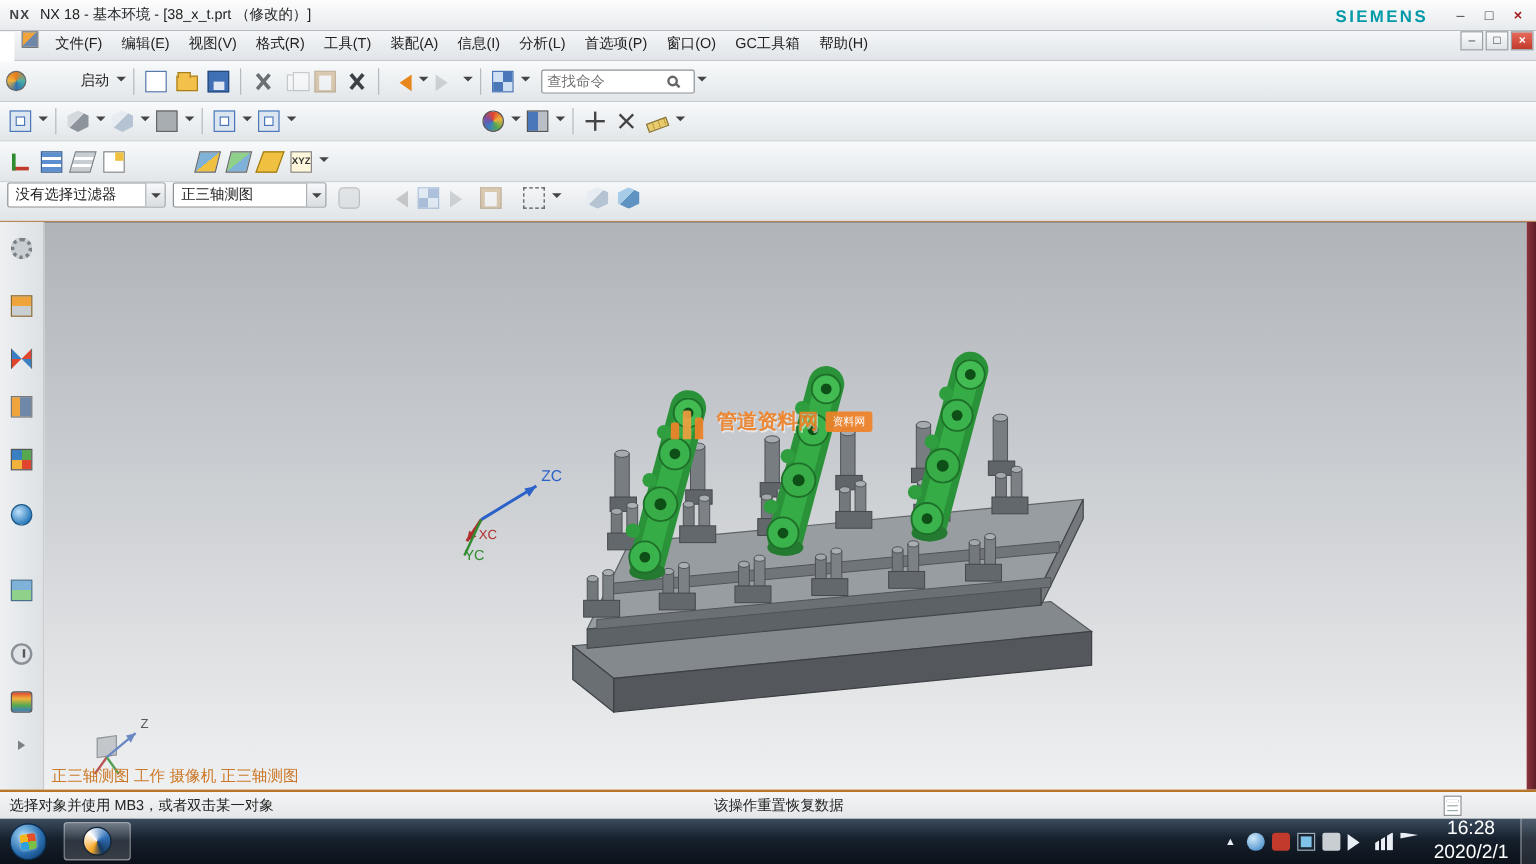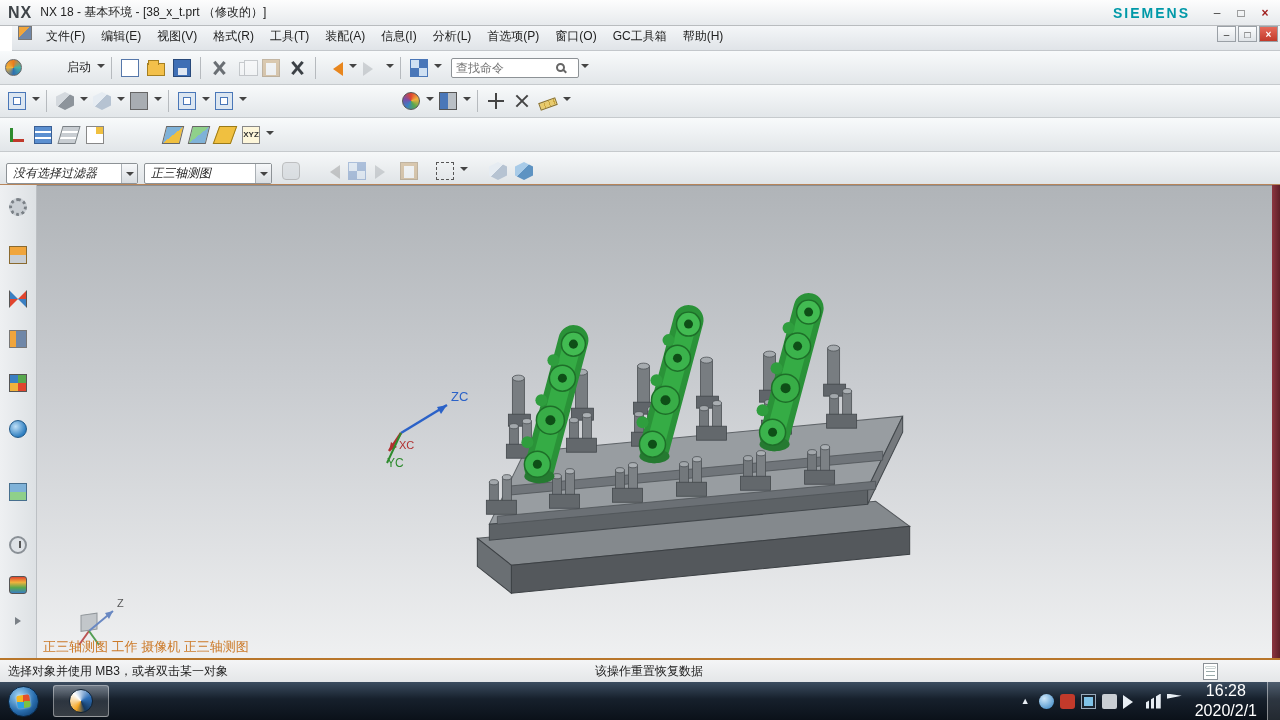--- a/index.html
+++ b/index.html
@@ -2,21 +2,21 @@
 <html><head>
 <meta charset="utf-8">
 <style>
   * { box-sizing: border-box; margin: 0; padding: 0; }
   html,body { width:1280px; height:720px; overflow:hidden;
     font-family:"Liberation Sans", sans-serif; font-size:12px; color:#222; }
 
   
   .titlebar { height:26px; display:flex; align-items:center;
     background:linear-gradient(#fdfdfd,#e7eaed); border-bottom:1px solid #b9bcbf; padding:0 4px; }
-  .nx-logo { font-weight:bold; font-size:16px; color:#3f4449; letter-spacing:1px; margin:0 8px 0 4px; }
+  .nx-logo { font-weight:bold; font-size:11px; color:#3f4449; letter-spacing:1px; margin:0 8px 0 4px; }
   .title-text { font-size:12px; color:#222; }
   .brand { margin-left:auto; color:#0099a8; font-weight:bold; letter-spacing:2px; font-size:14px; margin-right:14px; }
   .winbtn { width:22px; height:18px; display:flex; align-items:center; justify-content:center;
     color:#444; font-size:12px; margin-left:2px; cursor:default; }
   .winbtn.close { color:#a02020; font-weight:bold; }
 
   
   .menubar { height:25px; display:flex; align-items:flex-start;
     background:linear-gradient(#f4f6f8,#e0e4e8); border-bottom:1px solid #c3c7cb; padding:0 2px;margin-left:12px; }
   .menu-doc-icon { width:14px; height:14px; margin:0 6px 0 4px;
@@ -24,22 +24,22 @@
   .menu-item { padding:2px 8px; color:#222; }
   .menu-winbtns { margin-left:auto; display:flex; }
   .mwb { width:19px; height:16px; border:1px solid #9aa0a6; background:linear-gradient(#fcfdfe,#dfe3e7);
     display:flex; align-items:center; justify-content:center; font-size:10px; color:#333; margin-left:2px; }
   .mwb.close { background:linear-gradient(#e66a5a,#c23a2b); color:#fff; font-weight:bold; }
 
   
   .tb { display:flex; align-items:center; background:linear-gradient(#f8fafb,#e2e6e9);
     border-bottom:1px solid #c6cacd; padding:0 4px; }
   .tb1 { height:34px; } .tb2 { height:33px; } .tb3 { height:34px; }
-  .filterbar { height:33px; display:flex; align-items:flex-end;
-    background:linear-gradient(#f6f8f9,#e0e4e7); border-bottom:1px solid #b7855a; padding:0 6px;font-style:italic; }
+  .filterbar { height:33px; display:flex; align-items:flex-start;
+    background:linear-gradient(#f6f8f9,#e0e4e7); border-bottom:1px solid #b7855a; padding:0 6px; }
   .sep { width:1px; height:22px; background:#b6babe; margin:0 5px; }
   .tbtn { height:26px; min-width:26px; display:flex; align-items:center; justify-content:center;
     border:1px solid transparent; border-radius:2px;gap:40px; }
   .dd { width:11px; height:26px; display:flex; align-items:flex-end; justify-content:center; padding-bottom:9px; }
   .dd i { border:4px solid transparent; border-top:4px solid #444; display:block; }
   .grayed { opacity:.4; }
 
   .ic { width:18px; height:18px; position:relative; display:block; }
   .i-start { width:17px; height:17px; border-radius:50%;
     background:conic-gradient(#e87c1e,#46b0a8,#2e6fb0,#f0b23c,#e87c1e); border:1px solid #666; }
@@ -538,20 +538,29 @@
       <rect x="12" y="26" width="16" height="16" fill="#b9bec2" stroke="#7a8086" transform="skewY(-8)"></rect>
       <line x1="20" y1="40" x2="44" y2="20" stroke="#4a70b8" stroke-width="2"></line>
       <polygon points="44,20 36,22 40,28" fill="#4a70b8"></polygon>
       <line x1="20" y1="40" x2="10" y2="54" stroke="#b03030" stroke-width="2"></line>
       <line x1="20" y1="40" x2="30" y2="54" stroke="#2e8b2e" stroke-width="2"></line>
       <text x="48" y="16" font-size="11" fill="#333">Z</text>
     </svg>
 
     <span class="view-status">正三轴测图 工作 摄像机 正三轴测图</span>
 
+    <div class="watermark">
+      <span class="wm-logo">
+          <span></span>
+          <span></span>
+          <span></span>
+        </span>
+      <span class="wm-text">管道资料网</span>
+      <span class="wm-badge">资料网</span>
+    </div>
   </div>
 
   <div class="edgestrip"></div>
 </div>
 
 <div class="statusbar">
   <span class="status-left">选择对象并使用 MB3，或者双击某一对象</span>
   <span class="status-center">该操作重置恢复数据</span>
   <span class="status-doc"></span>
 </div>

